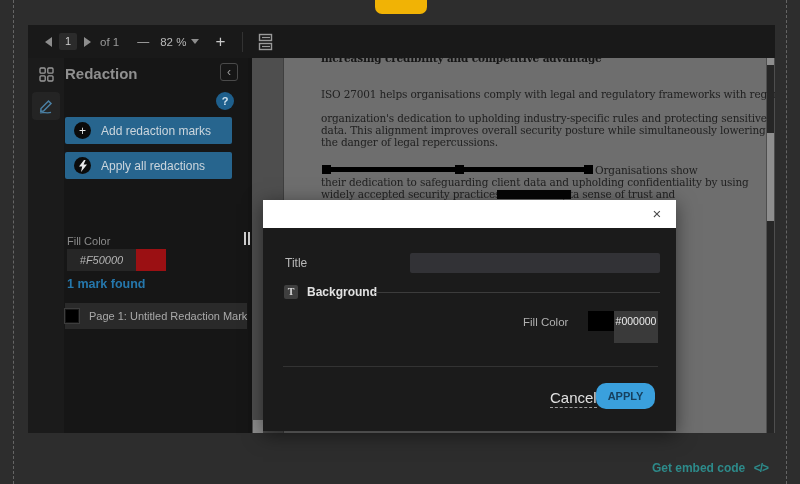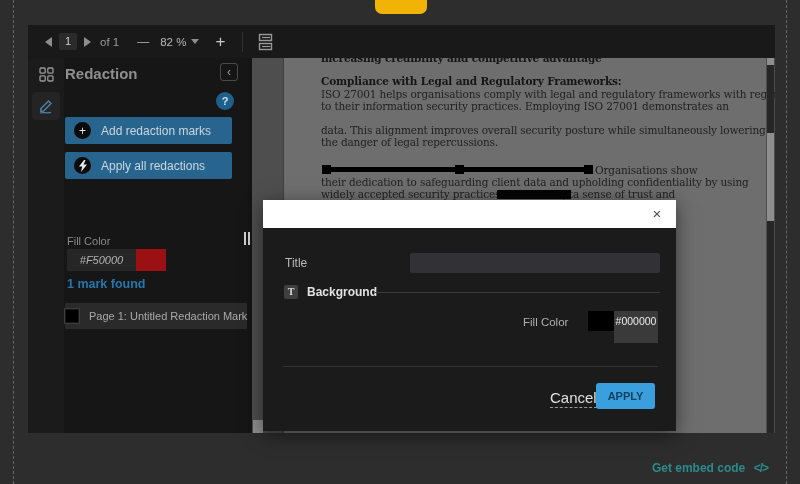--- a/index.html
+++ b/index.html
@@ -75,21 +75,21 @@
   .m-title-input { position:absolute; left:147px; top:25px; width:250px; height:20px; background:#323236; border:none; border-radius:2px; color:#ddd; font-size:12px; padding:0 6px; outline:none; }
   .m-t-icon { position:absolute; left:21px; top:57px; width:14px; height:14px; background:#3f3f3f; border-radius:2px; color:#dcdcdc; font-size:10px; font-weight:bold; text-align:center; line-height:14px; font-family:"Liberation Serif", serif; }
   .m-bg-label { position:absolute; left:44px; top:57px; color:#e2e2e2; font-size:12px; font-weight:bold; }
   .m-divider1 { position:absolute; left:112px; right:16px; top:64px; height:1px; background:#3c3c3c; }
   .m-fill-label { position:absolute; left:260px; top:88px; color:#b0b0b0; font-size:11.5px; }
   .m-fill-box { position:absolute; left:325px; top:83px; width:70px; height:20px; display:flex; cursor:pointer; }
   .m-fill-swatch { width:26px; height:20px; background:#000; }
   .m-fill-value { width:44px; height:32px; background:#3a3a3a; color:#eaeaea; font-size:10.5px; text-align:center; line-height:20px; }
   .m-divider2 { position:absolute; left:20px; right:18px; top:138px; height:1px; background:#333333; }
   .m-cancel { position:absolute; left:287px; top:161px; color:#e0e0e0; font-size:15px; border-bottom:1px dashed #9a9a9a; padding-bottom:1px; cursor:pointer; }
-  .m-apply { position:absolute; left:333px; top:155px; width:59px; height:26px; background:#3aa0dd; border:none; border-radius:3px; color:#16405e; font-size:11px; font-weight:bold; cursor:pointer; }
+  .m-apply { position:absolute; left:333px; top:155px; width:59px; height:26px; background:#3aa0dd; border:none; border-radius:10px; color:#16405e; font-size:11px; font-weight:bold; cursor:pointer; }
 
   
   .embed-link { position:absolute; right:32px; top:461px; color:#2d8a8a; font-size:12px; font-weight:bold; cursor:pointer; z-index:5; }
   .embed-link .code-ic { margin-left:5px; letter-spacing:-1px; }
 
   svg { display:block; }
 </style>
 </head>
 <body>
 
@@ -169,23 +169,22 @@
 
     <div class="resize-grip">
         <i></i>
         <i></i>
       </div>
   </div>
 
   <div class="doc-area">
     <div class="page">
       <div class="docline b" style="top:-6px;">increasing credibility and competitive advantage</div>
-      <div class="docline b" style="top:17px;">Compliance with Legal and Regulatory Frameworks:</div>
       <div class="docline" style="top:30px;">ISO 27001 helps organisations comply with legal and regulatory frameworks with regard</div>
-      <div class="docline" style="top:42px;">to their information security practices. Employing ISO 27001 demonstrates an</div>
+      <div class="docline" style="top:54px;">organization's dedication to upholding industry-specific rules and protecting sensitive</div>
       <div class="docline" style="top:66px;">data. This alignment improves overall security posture while simultaneously lowering</div>
       <div class="docline" style="top:78px;">the danger of legal repercussions.</div>
 
       <div class="red-bar"></div>
       <span class="red-handle rh-l"></span>
       <span class="red-handle rh-m"></span>
       <span class="red-handle rh-r"></span>
       <div class="docline" style="top:106px; left:311px;">Organisations show</div>
 
       <div class="docline" style="top:118px;">their dedication to safeguarding client data and upholding confidentiality by using</div>

